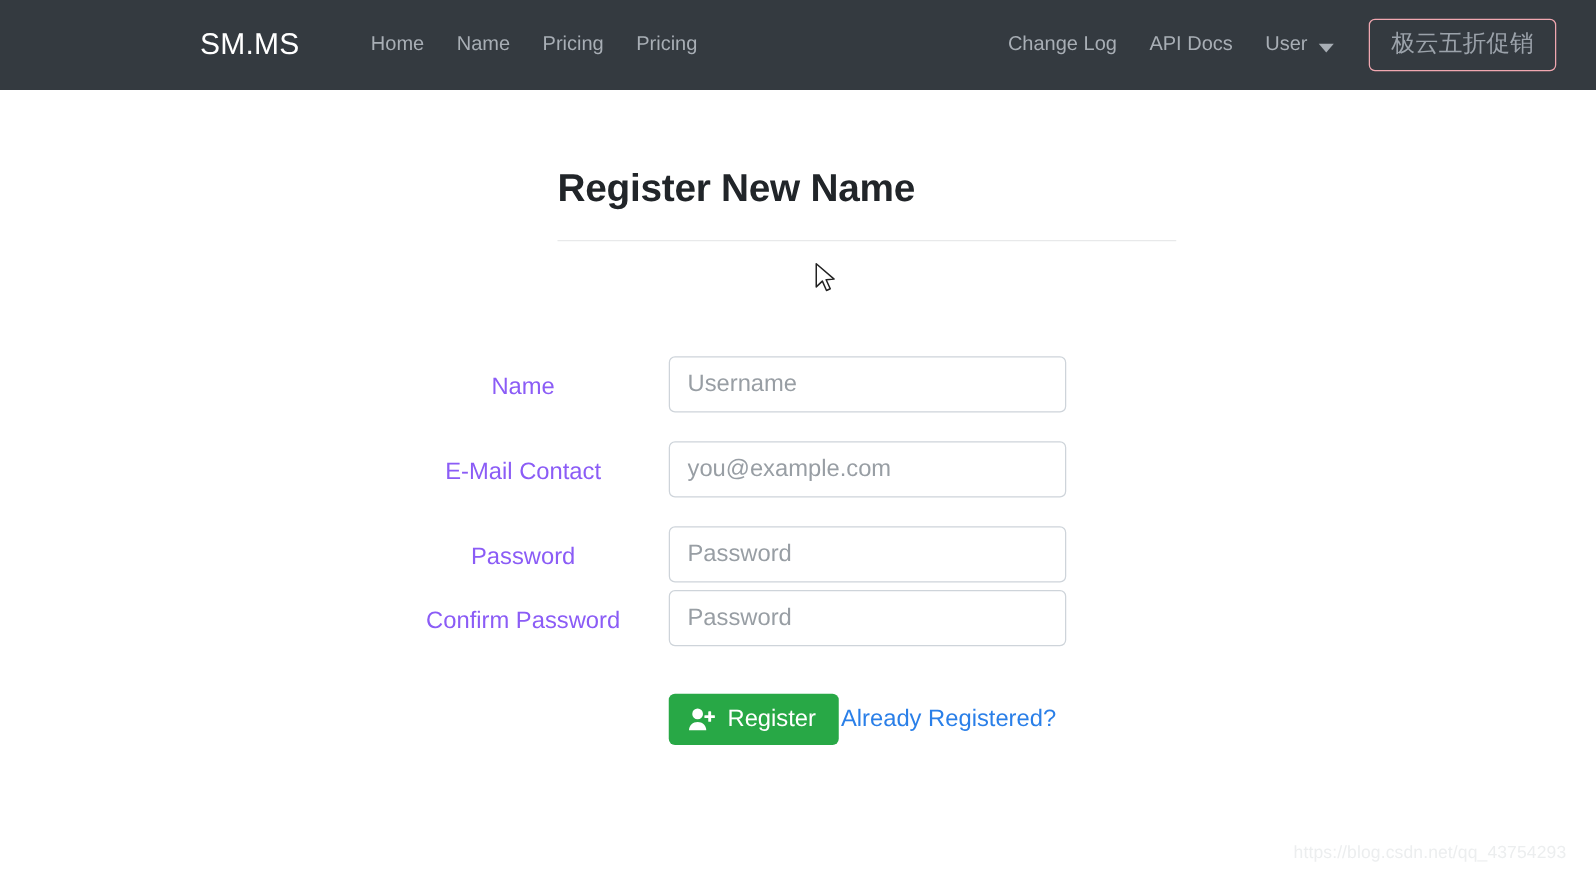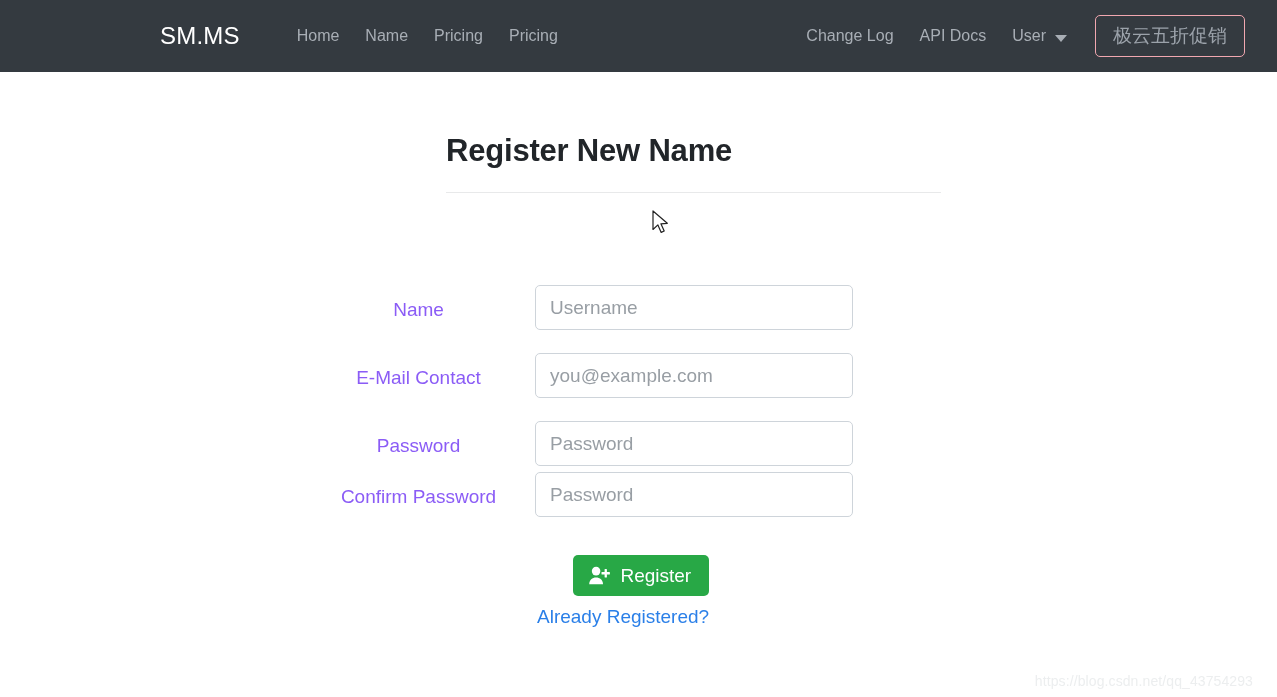--- a/index.html
+++ b/index.html
@@ -149,21 +149,21 @@
     opacity: 1;
   }
 
   .row-name      { top: 153px; }
   .row-email     { top: 221px; }
   .row-password  { top: 289px; }
   .row-confirm   { top: 340px; }
   .row-actions   { top: 423px; }
 
   .actions-spacer { width: 197px; }
-  .actions-body   { display: flex; flex-direction: column; align-items: flex-end; }
+  .actions-body   { display: flex; flex-direction: row; align-items: flex-start; }
 
   .btn-register {
     display: inline-flex;
     align-items: center;
     gap: 9px;
     background: #28a846;
     border: none;
     border-radius: 5px;
     color: #ffffff;
     font-size: 19px;

